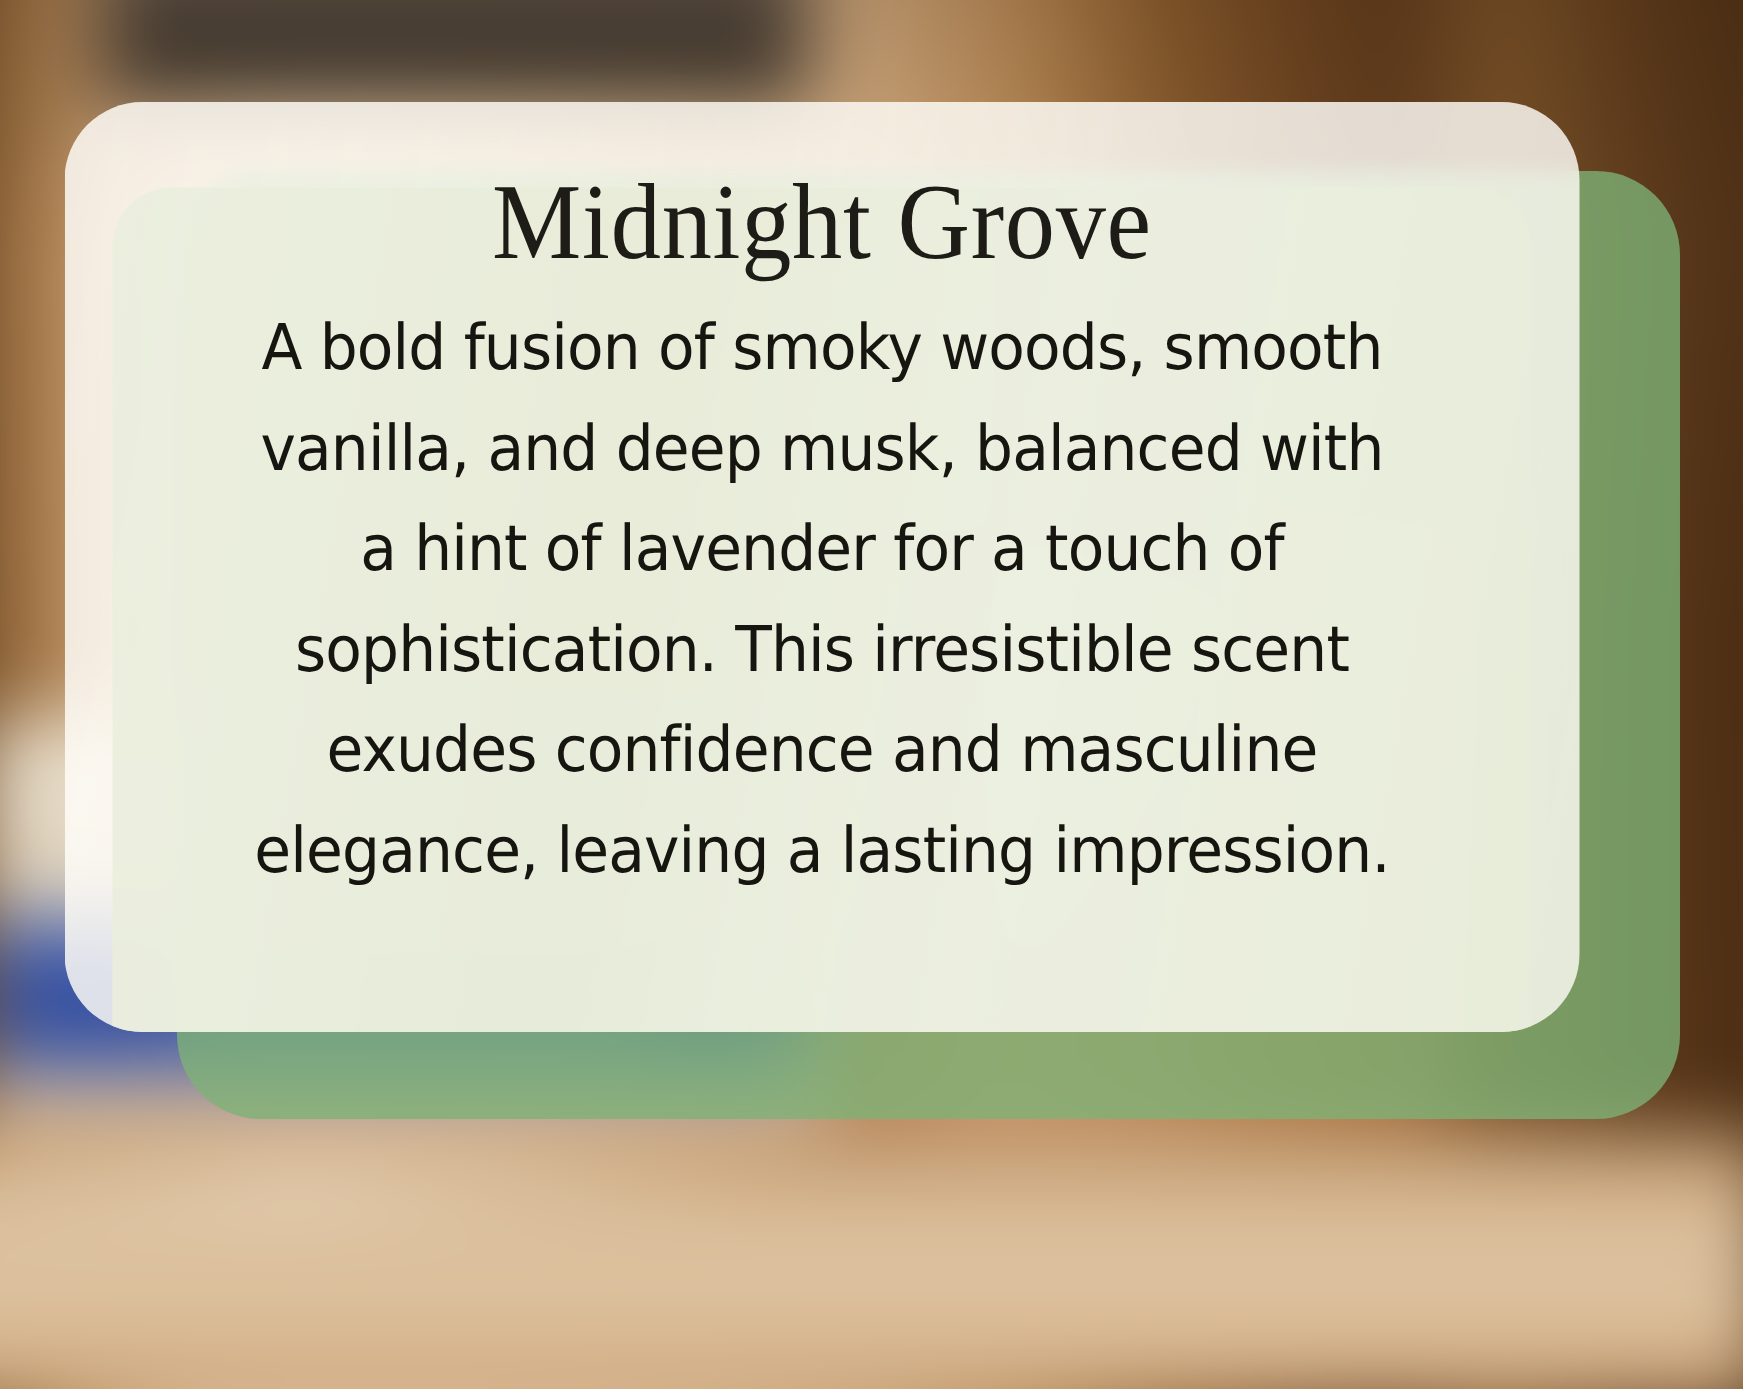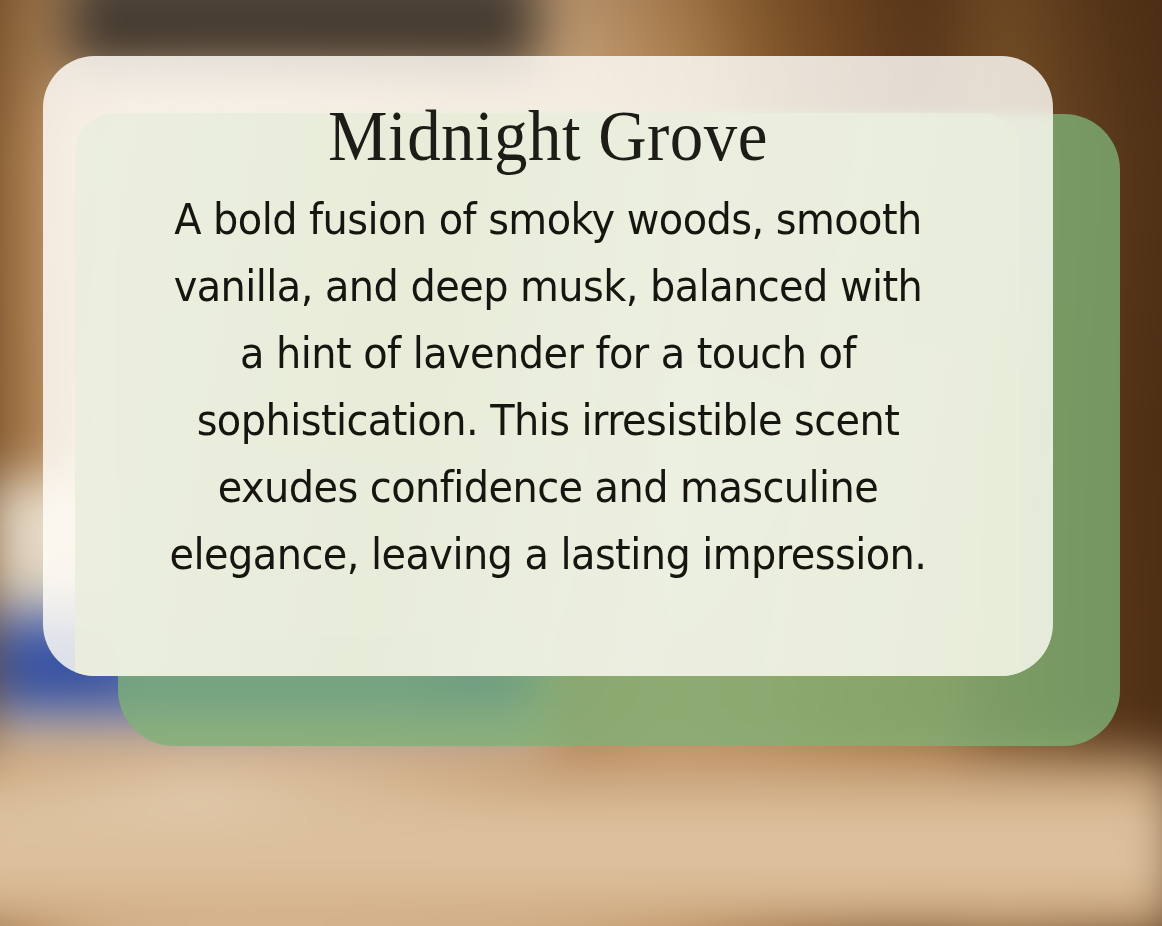--- a/index.html
+++ b/index.html
@@ -174,21 +174,21 @@
     width: 1002px;
     height: 632px;
     border-radius: 56px;
     background: rgba(126,178,118,0.78);
   }
 
   
   .card {
     position: absolute;
     left: 43px;
-    top: 56px;
+    top: 68px;
     width: 1010px;
     height: 620px;
     border-radius: 52px;
     background: rgba(255,252,246,0.80);
     backdrop-filter: blur(6px);
     overflow: hidden;
   }
   
   .card-wash {
     position: absolute;

